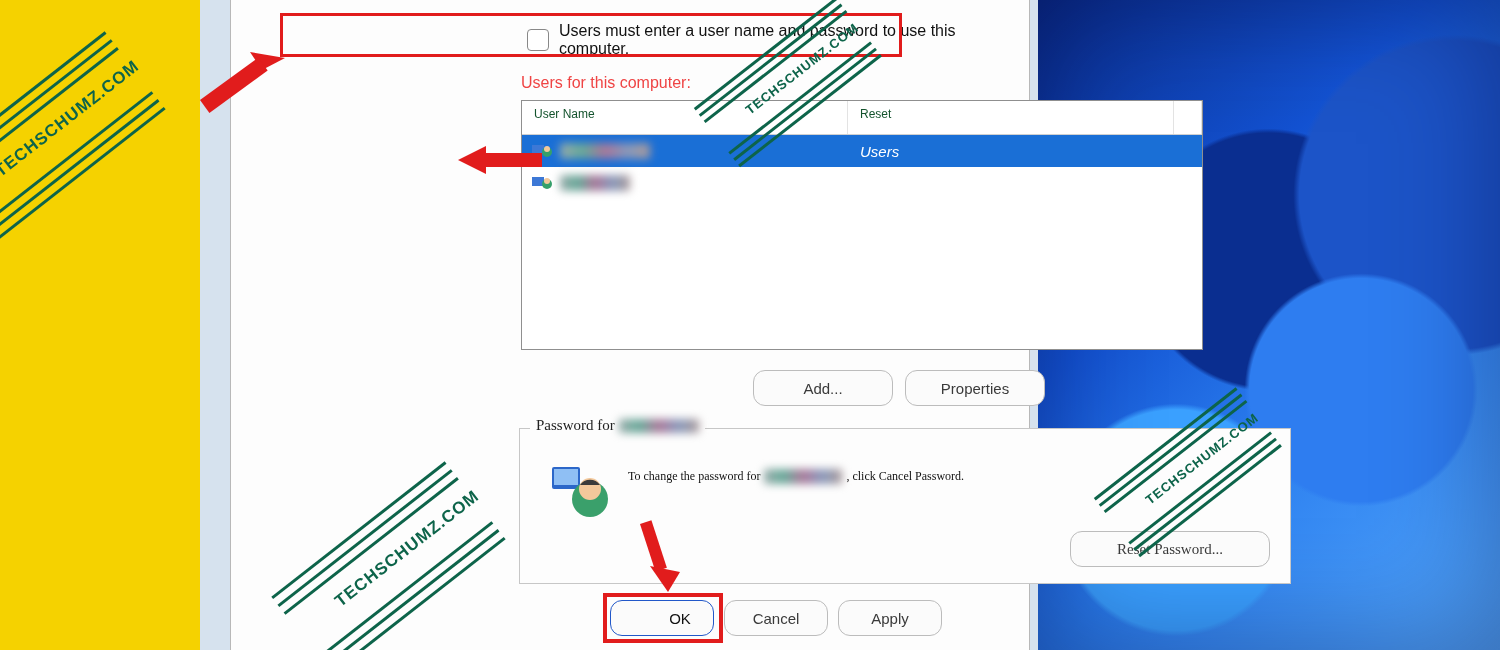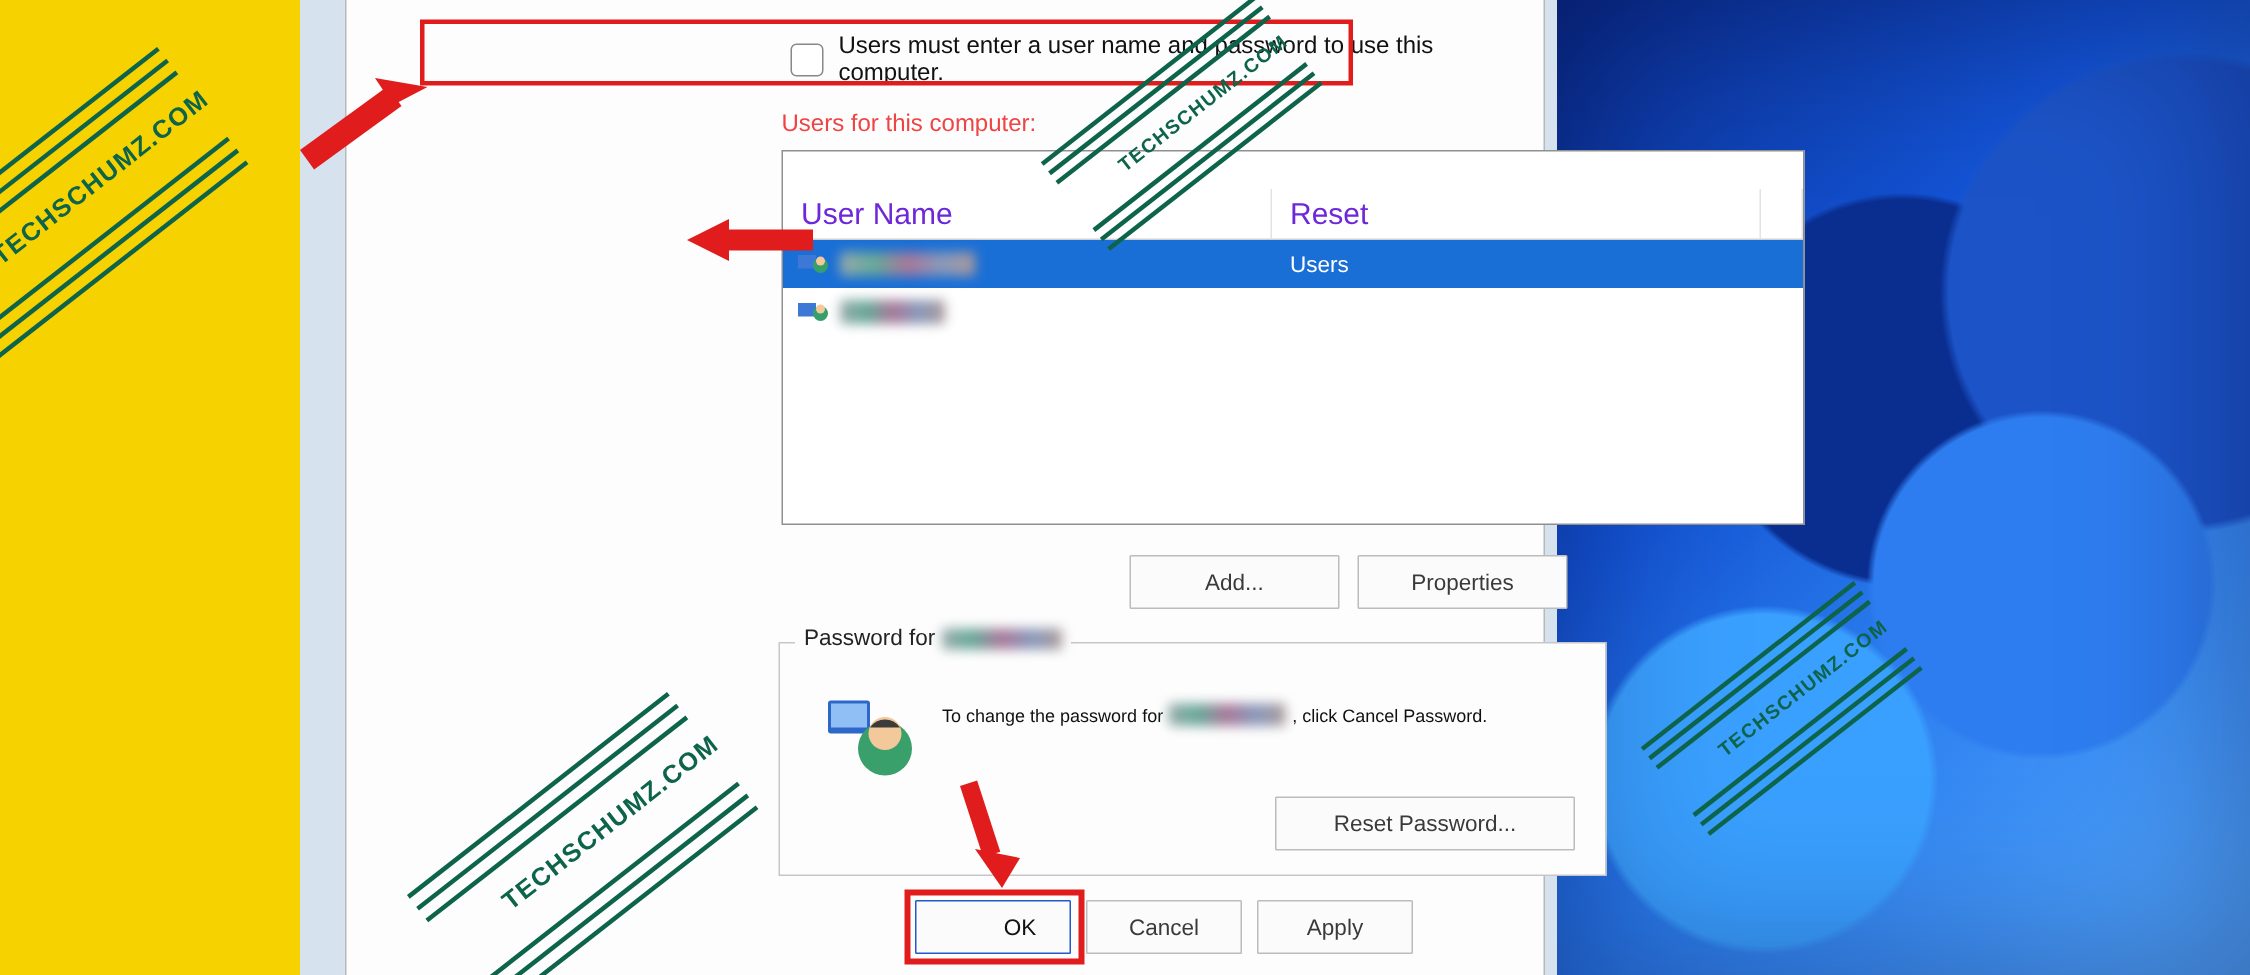--- a/index.html
+++ b/index.html
@@ -47,50 +47,50 @@
     position: absolute; left: 290px; top: 74px; font-size: 16px; color: #ef4444;
   }
 
   
   .users-table {
     position: absolute; left: 290px; top: 100px; width: 682px; height: 250px;
     border: 1px solid #8f8f8f; background: #fff;
   }
   .table-header {
     display: flex; height: 34px; border-bottom: 1px solid #d0d0d0;
-    font-size: 20px; color: #6d28d9; margin-top: 25px;
+    font-size: 12px; color: #14532d;
   }
   .th { padding: 6px 12px; border-right: 1px solid #e3e3e3; }
   .th.un { width: 326px; }
   .th.gr { flex: 1; }
   .th.sp { width: 28px; }
   .table-body .tr { display: flex; height: 32px; align-items: center; font-size: 15px; }
   .tr.sel { background: #1a6fd6; color: #fff; }
   .td.un { width: 326px; padding-left: 10px; display: flex; align-items: center; gap: 6px; }
-  .td.gr { flex: 1; padding-left: 12px; }
+  .td.gr { flex: 1; padding-left: 12px; font-style: italic; }
   .user-icon { width: 22px; height: 18px; display: inline-block; position: relative; }
   .user-icon svg { width: 22px; height: 18px; display: block; }
   .blurname { display: inline-block; width: 90px; height: 16px; filter: blur(4px);
     background: linear-gradient(90deg,#9aa,#6a9,#a79,#89b,#a99); border-radius: 2px; }
   .blurname.small { width: 70px; }
 
   
   .btnrow {
     position: absolute; left: 522px; top: 370px; display: flex; gap: 12px;
   }
   .btn {
     min-width: 140px; height: 36px; border: 1px solid #bcbcbc; background: #fbfbfb;
     color: #3a3a3a; font-size: 15px; display: flex; align-items: center; justify-content: center;
-    border-radius: 1px; cursor: pointer;
+    border-radius: 12px; cursor: pointer;
   }
 
   
   .groupbox {
-    position: absolute; left: 288px; top: 428px; width: 552px; height: 156px;
-    border: 1px solid #c7c7c7; background: #fdfdfd;
+    position: absolute; left: 288px; top: 428px; width: 772px; height: 156px;
+    border: 1px solid #c7c7c7; background: #fdfdfd; font-family: Liberation Serif, serif;
   }
   .groupbox .legend {
     position: absolute; left: 10px; top: -12px; background: #fdfdfd; padding: 0 6px;
     font-size: 15px; color: #222; display: flex; align-items: center; gap: 4px;
   }
   .groupbox .avatar {
     position: absolute; left: 30px; top: 32px; width: 62px; height: 62px;
   }
   .groupbox .avatar svg { width: 62px; height: 62px; }
   .groupbox .msg {

